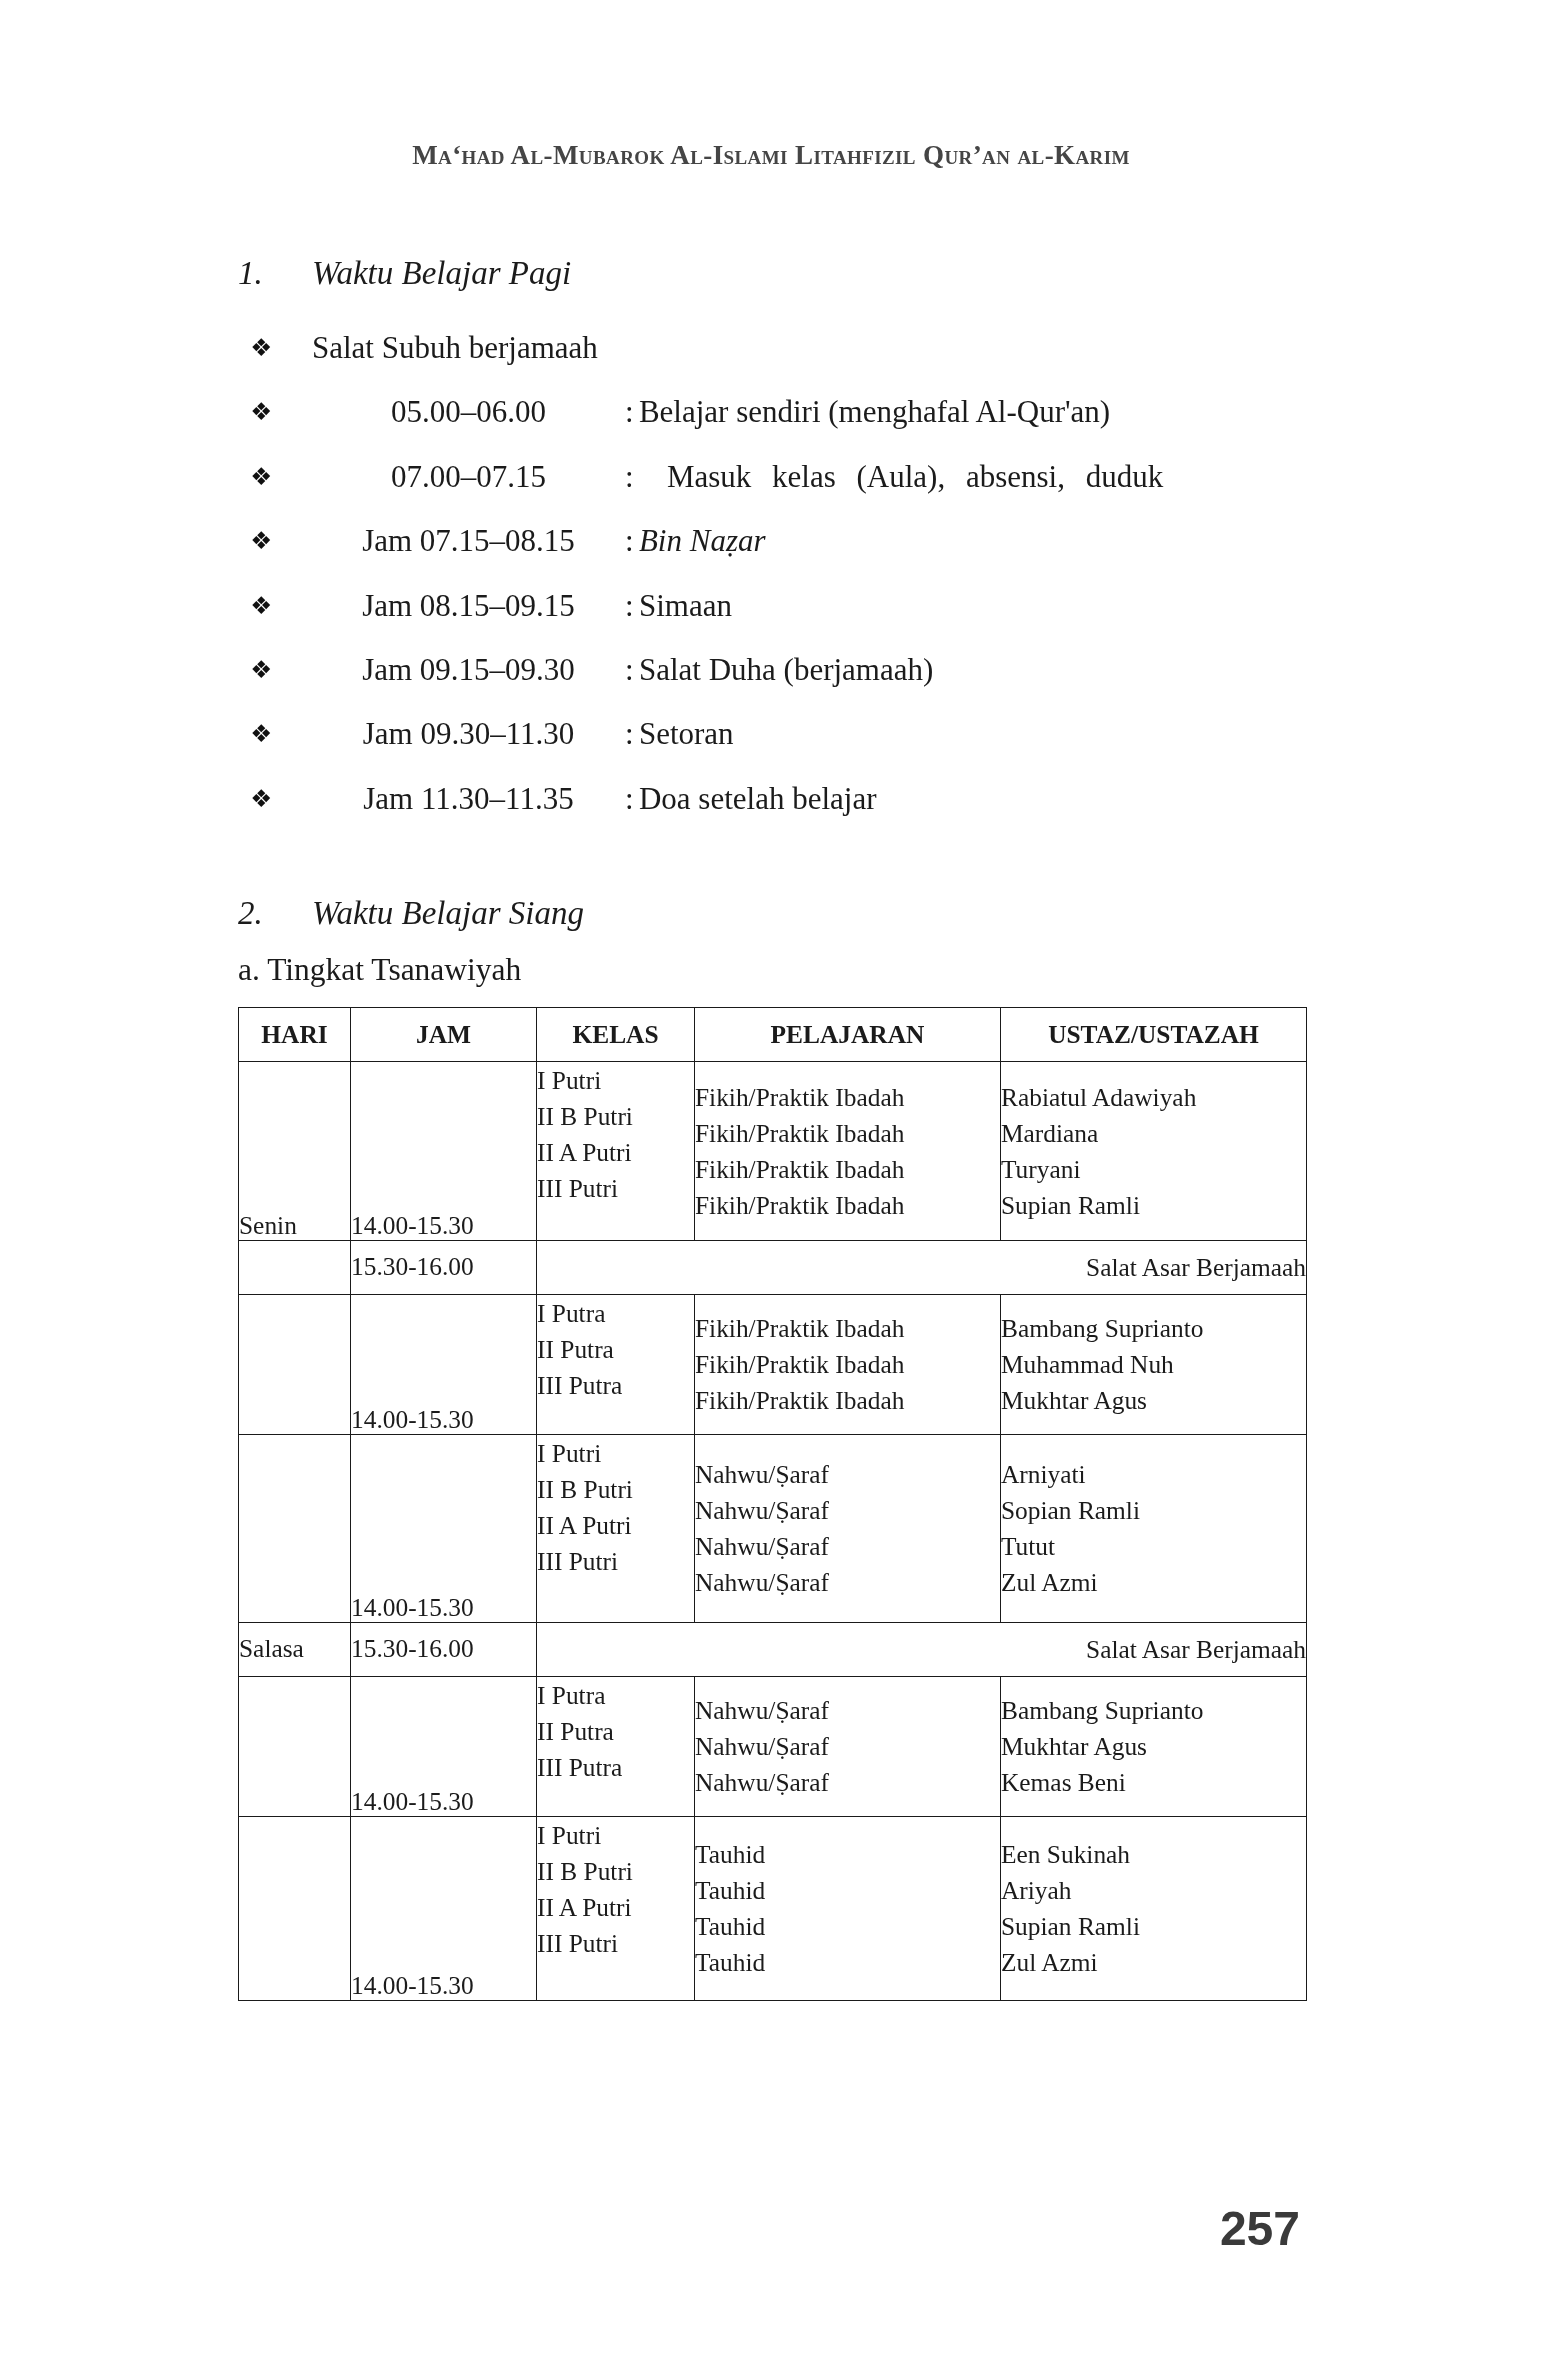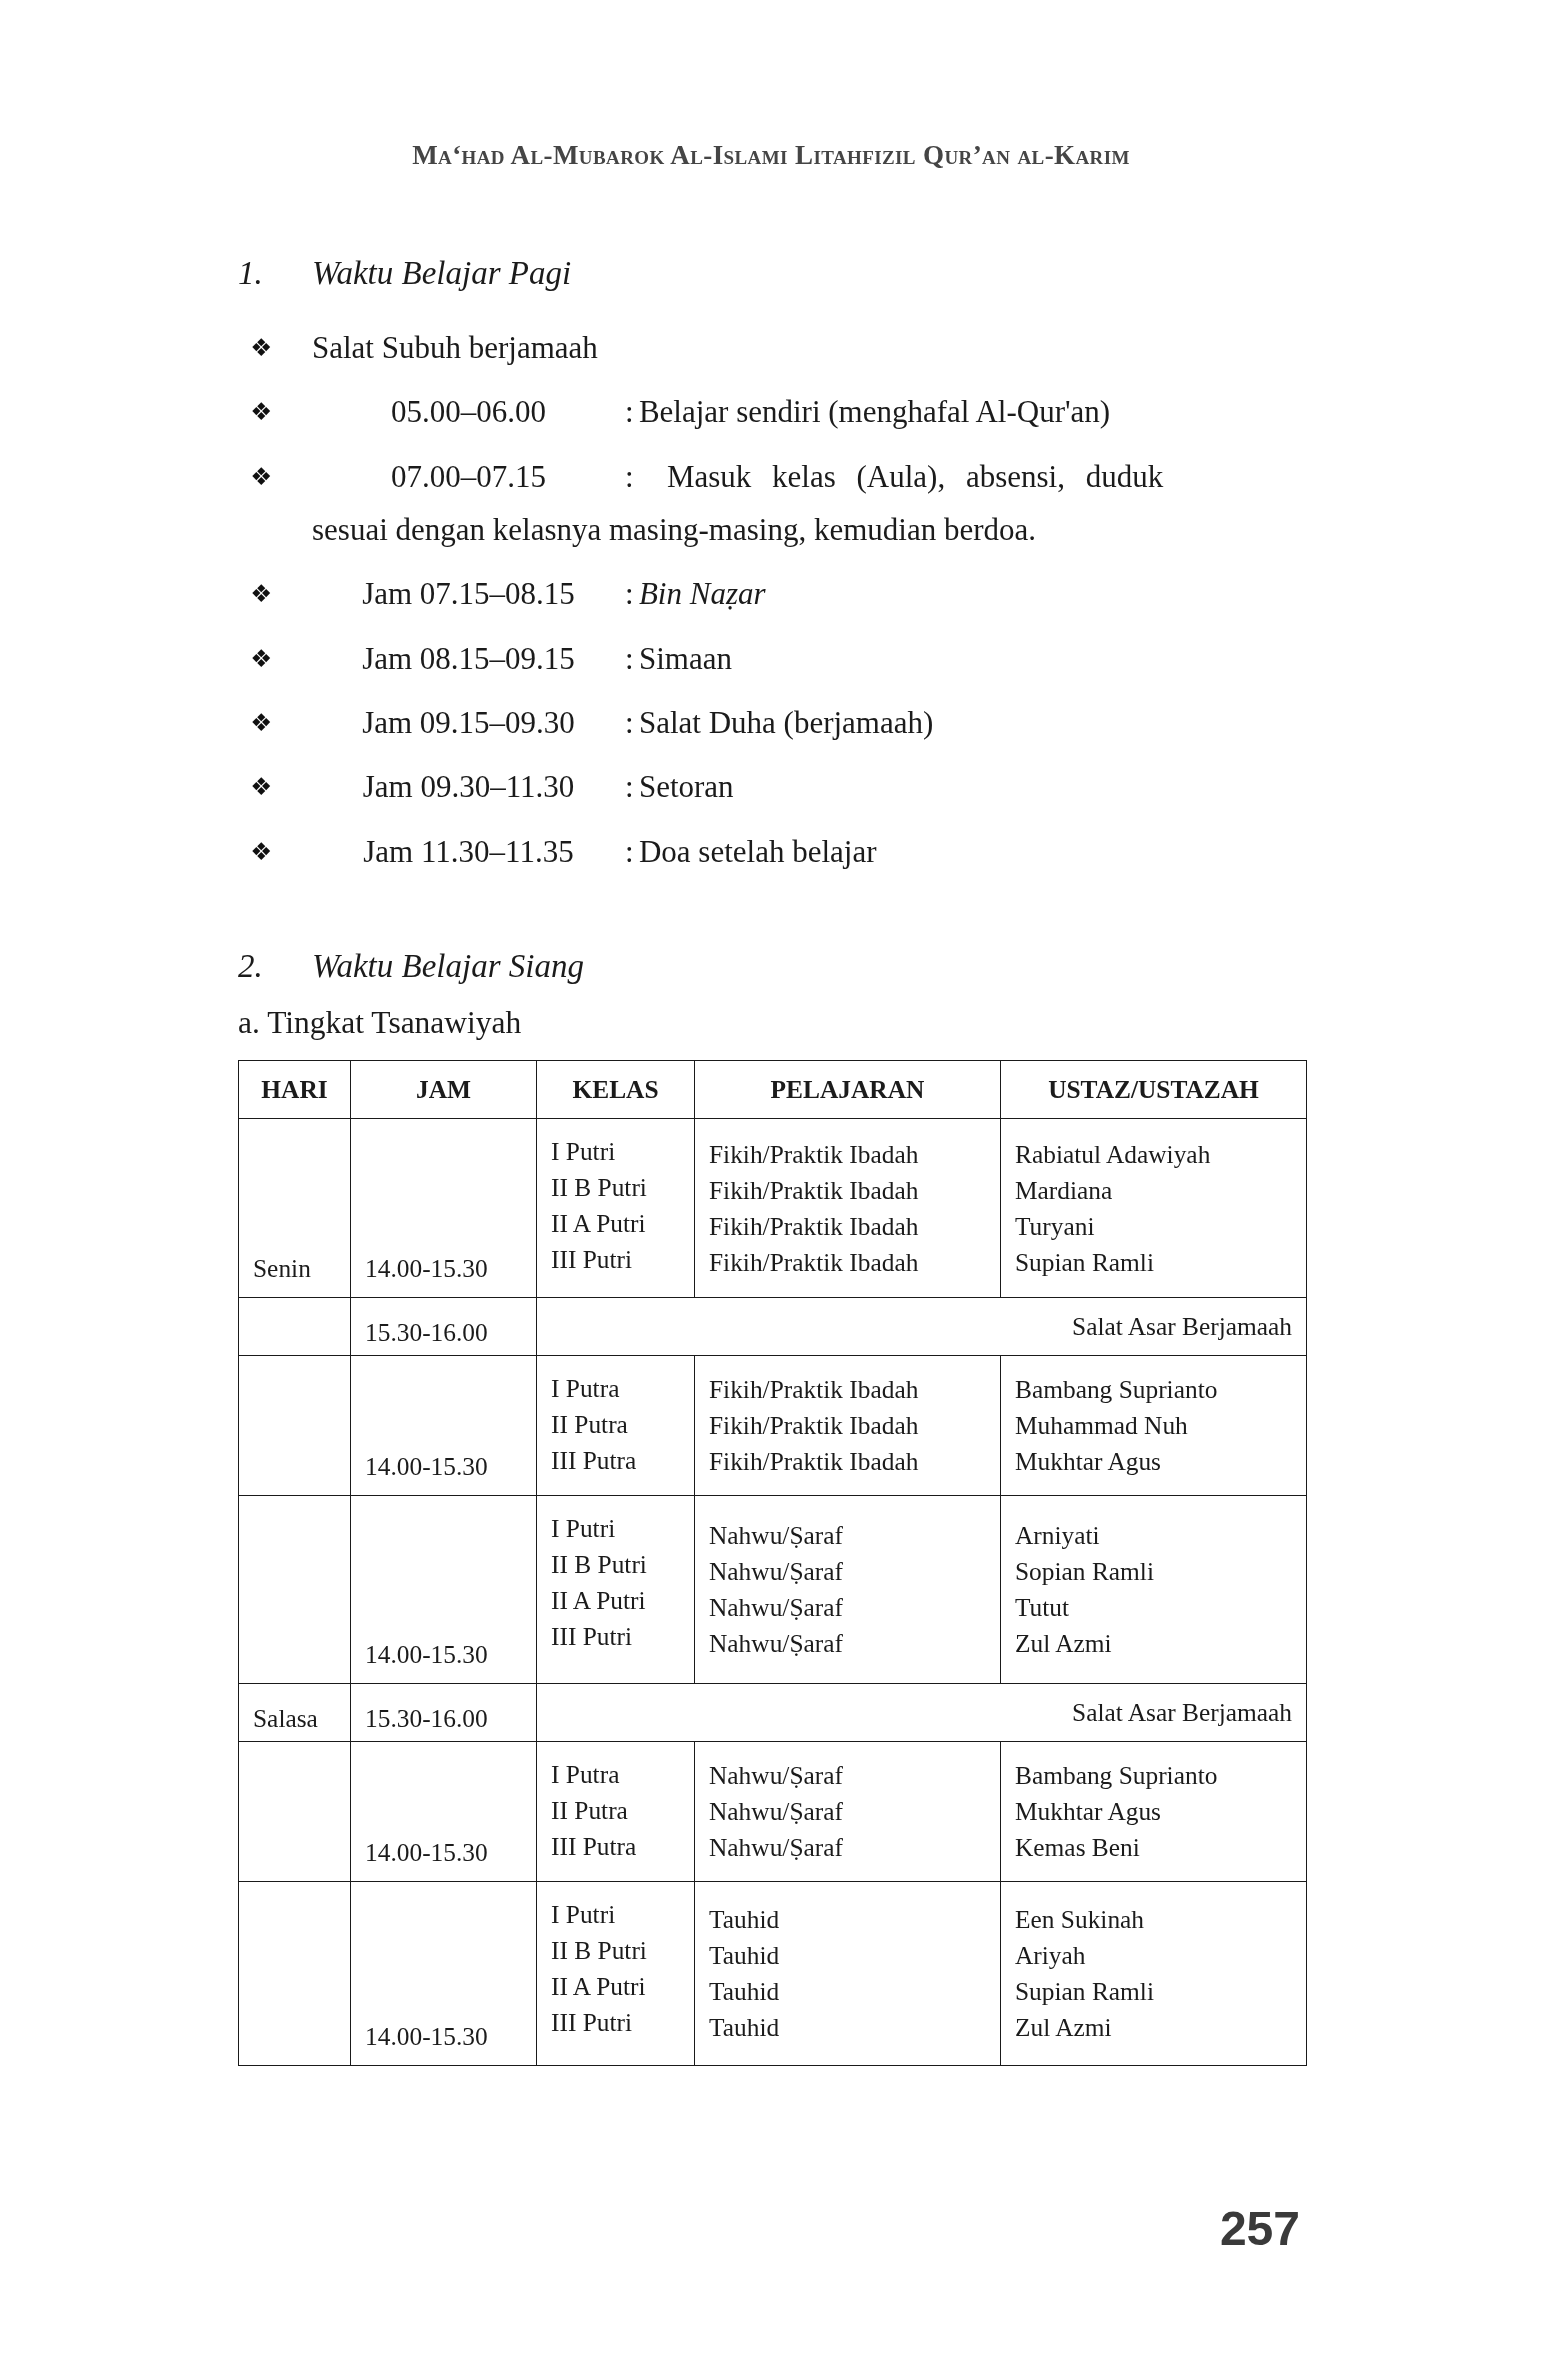--- a/index.html
+++ b/index.html
@@ -75,21 +75,21 @@
     font-size: 25.4px;
   }
   table.schedule col.c0 { width: 112px; }
   table.schedule col.c1 { width: 186px; }
   table.schedule col.c2 { width: 158px; }
   table.schedule col.c3 { width: 306px; }
   table.schedule col.c4 { width: 306px; }
   table.schedule th, table.schedule td {
     border: 1.8px solid #1a1a1a;
     box-sizing: border-box;
-    padding: 14px;
+    padding: 0;
   }
   table.schedule th {
     height: 54px;
     font-weight: bold;
     text-align: center;
     vertical-align: middle;
     font-size: 25.4px;
   }
   tr.r0 { height: 179px; }
   tr.r1 { height: 54px; }
@@ -159,21 +159,20 @@
       <span class="bullet">❖</span>
       <span class="li-body">
         <span class="time">05.00–06.00</span><span class="sep">:</span><span class="desc">Belajar sendiri (menghafal Al-Qur'an)</span>
       </span>
     </div>
 
     <div class="li">
       <span class="bullet">❖</span>
       <span class="li-body stretch">
         <span class="time">07.00–07.15</span><span class="sep">:</span><span class="desc">Masuk kelas (Aula), absensi, duduk</span>
-        <span class="cont">sesuai dengan kelasnya masing-masing, kemudian berdoa.</span>
       </span>
     </div>
 
     <div class="li">
       <span class="bullet">❖</span>
       <span class="li-body">
         <span class="time">Jam 07.15–08.15</span><span class="sep">:</span><span class="desc italic">Bin Naẓar</span>
       </span>
     </div>
 

